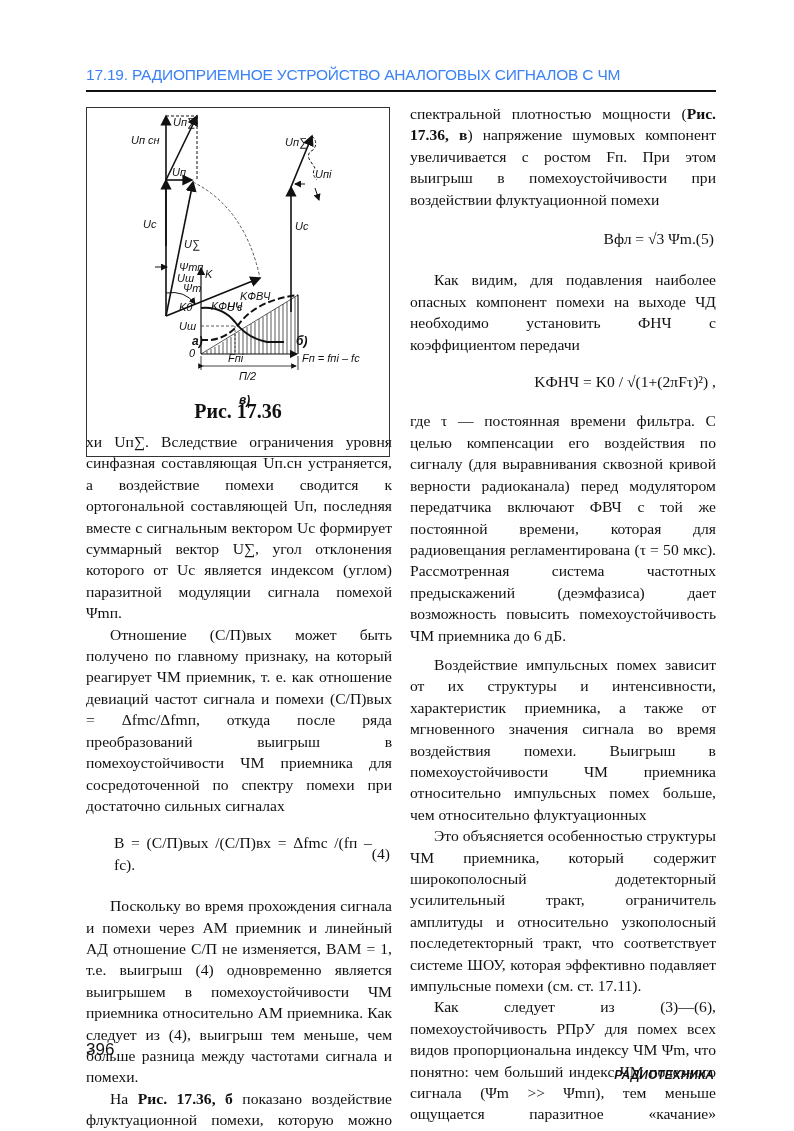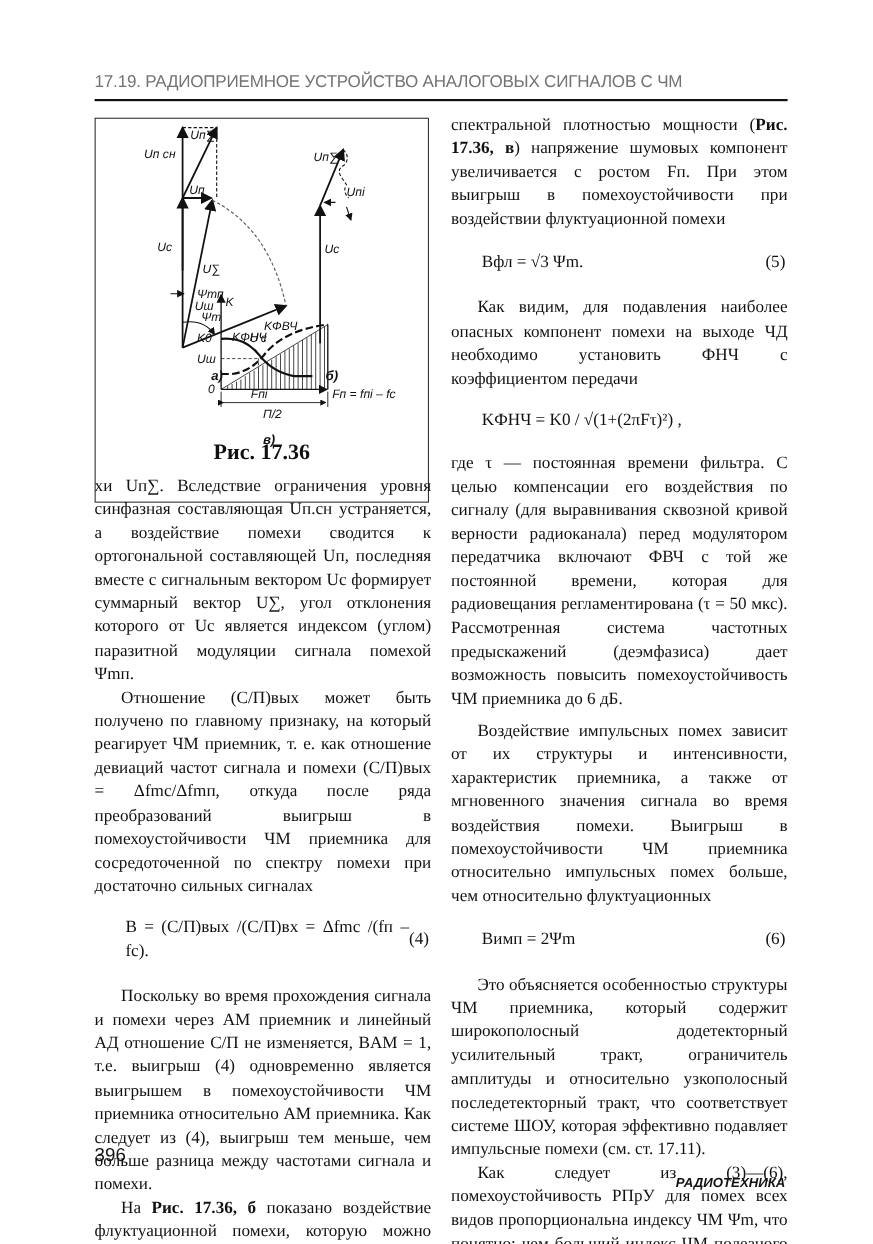--- a/index.html
+++ b/index.html
@@ -1,28 +1,28 @@
 <!DOCTYPE html>
 <html><head>
 <meta charset="utf-8">
 <style>
   html,body{margin:0;padding:0;background:#fff;}
   body{width:794px;height:1131px;position:relative;overflow:hidden;color:#111;}
   .header{position:absolute;left:86px;top:60px;width:630px;}
-  .header-title{font-family:"Liberation Sans",sans-serif;font-size:15.5px;letter-spacing:-0.2px;color:#737373;padding-top:6px;}
+  .header-title{font-family:"Liberation Sans",sans-serif;font-size:15.5px;letter-spacing:-0.2px;color:#3b82f6;padding-top:6px;}
   .header-rule{margin-top:6px;height:2px;background:#111;}
   .col{position:absolute;font-family:"Liberation Serif",serif;font-size:15.6px;line-height:21.4px;text-align:justify;}
   .col p{margin:0;}
   .indent{text-indent:24px;}
   .left{left:86px;width:306px;top:431px;}
   .right{left:410px;width:306px;top:103px;}
   .fig{position:absolute;left:86px;top:107px;width:304px;height:350px;border:1.5px solid #333;box-sizing:border-box;}
   .fig svg{position:absolute;left:0;top:0;}
   .caption{position:absolute;left:0;width:100%;top:286px;text-align:center;font-family:"Liberation Serif",serif;font-weight:bold;font-size:20px;}
-  .formula{display:flex;justify-content:space-between;align-items:center;font-family:"Liberation Serif",serif;margin:14px 0 14px 0;}
+  .formula{display:flex;justify-content:flex-end;align-items:center;font-family:"Liberation Serif",serif;margin:14px 0 14px 0;}
   .formula .eq{padding-left:28px;}
   .formula .num{padding-right:2px;}
   .footer-num{position:absolute;left:86px;top:1040px;font-family:"Liberation Sans",sans-serif;font-size:17px;}
   .footer-brand{position:absolute;right:80px;top:1068px;font-family:"Liberation Sans",sans-serif;font-style:italic;font-weight:bold;font-size:12px;}
   .svgt{font-family:"Liberation Sans",sans-serif;font-size:11px;font-style:italic;fill:#111;}
   .svgtb{font-family:"Liberation Sans",sans-serif;font-size:12px;font-style:italic;font-weight:bold;fill:#111;}
 </style>
 </head>
 <body>
 
@@ -144,22 +144,18 @@
   <div class="formula" style="margin:18px 0 20px 0;">
     <span class="eq">Bфл = √3 Ψm.</span>
     <span class="num">(5)</span>
   </div>
   <p class="indent">Как видим, для подавления наиболее опасных компонент помехи на выходе ЧД необходимо установить ФНЧ с коэффициентом передачи</p>
   <div class="formula" style="margin:16px 0 18px 0;">
     <span class="eq">KФНЧ = K0 / √(1+(2πFτ)²) ,</span>
   </div>
   <p>где τ — постоянная времени фильтра. С целью компенсации его воздействия по сигналу (для выравнивания сквозной кривой верности радиоканала) перед модулятором передатчика включают ФВЧ с той же постоянной времени, которая для радиовещания регламентирована (τ = 50 мкс). Рассмотренная система частотных предыскажений (деэмфазиса) дает возможность повысить помехоустойчивость ЧМ приемника до 6 дБ.</p>
   <p class="indent" style="margin-top:8px;">Воздействие импульсных помех зависит от их структуры и интенсивности, характеристик приемника, а также от мгновенного значения сигнала во время воздействия помехи. Выигрыш в помехоустойчивости ЧМ приемника относительно импульсных помех больше, чем относительно флуктуационных</p>
-  <div class="formula" style="margin:18px 0 20px 0;">
-    <span class="eq">Bимп = 2Ψm</span>
-    <span class="num">(6)</span>
-  </div>
   <p class="indent">Это объясняется особенностью структуры ЧМ приемника, который содержит широкополосный додетекторный усилительный тракт, ограничитель амплитуды и относительно узкополосный последетекторный тракт, что соответствует системе ШОУ, которая эффективно подавляет импульсные помехи (см. ст. 17.11).</p>
   <p class="indent"><span>Как следует из (3)—(6), помехоустойчивость РПрУ для помех всех видов пропорциональна индексу ЧМ Ψm, что понятно: чем больший индекс ЧМ полезного сигнала (Ψm &gt;&gt; Ψmп), тем меньше ощущается паразитное «качание» суммарного вектора U∑ (см. </span></p>
 </div>
 
 <div class="footer-num">396</div>
 <div class="footer-brand">РАДИОТЕХНИКА</div>
 
 </body></html>

